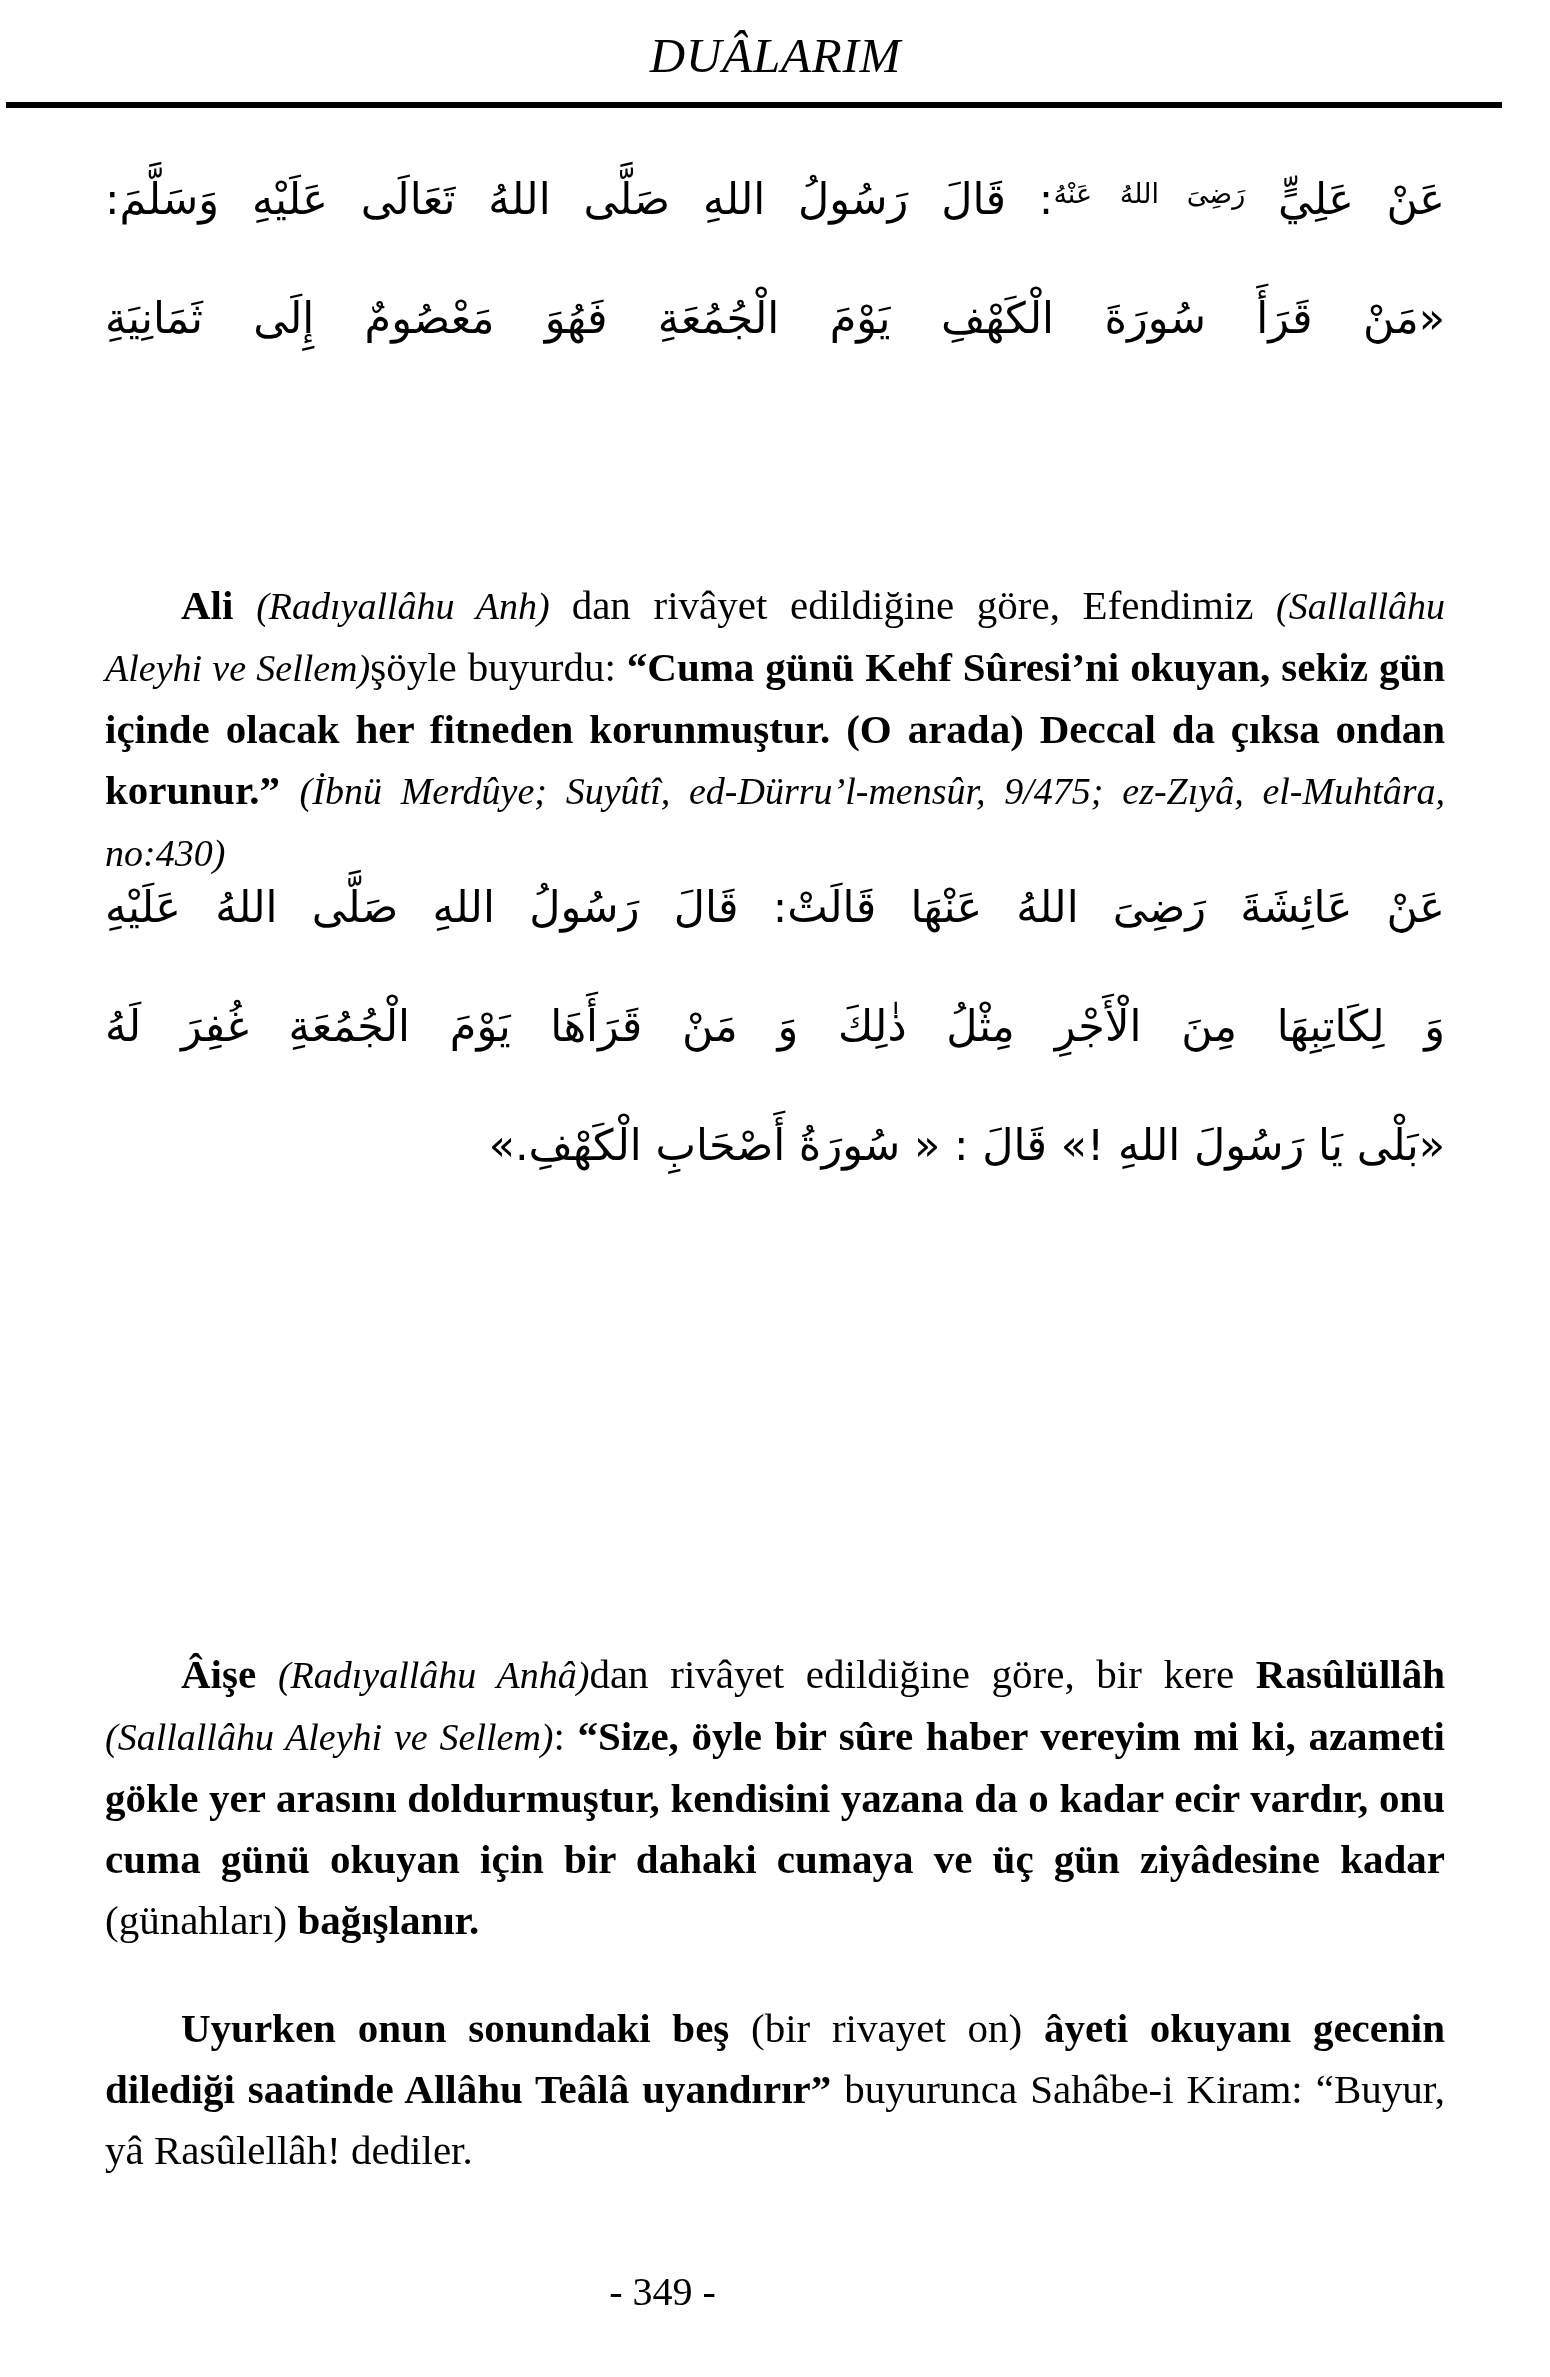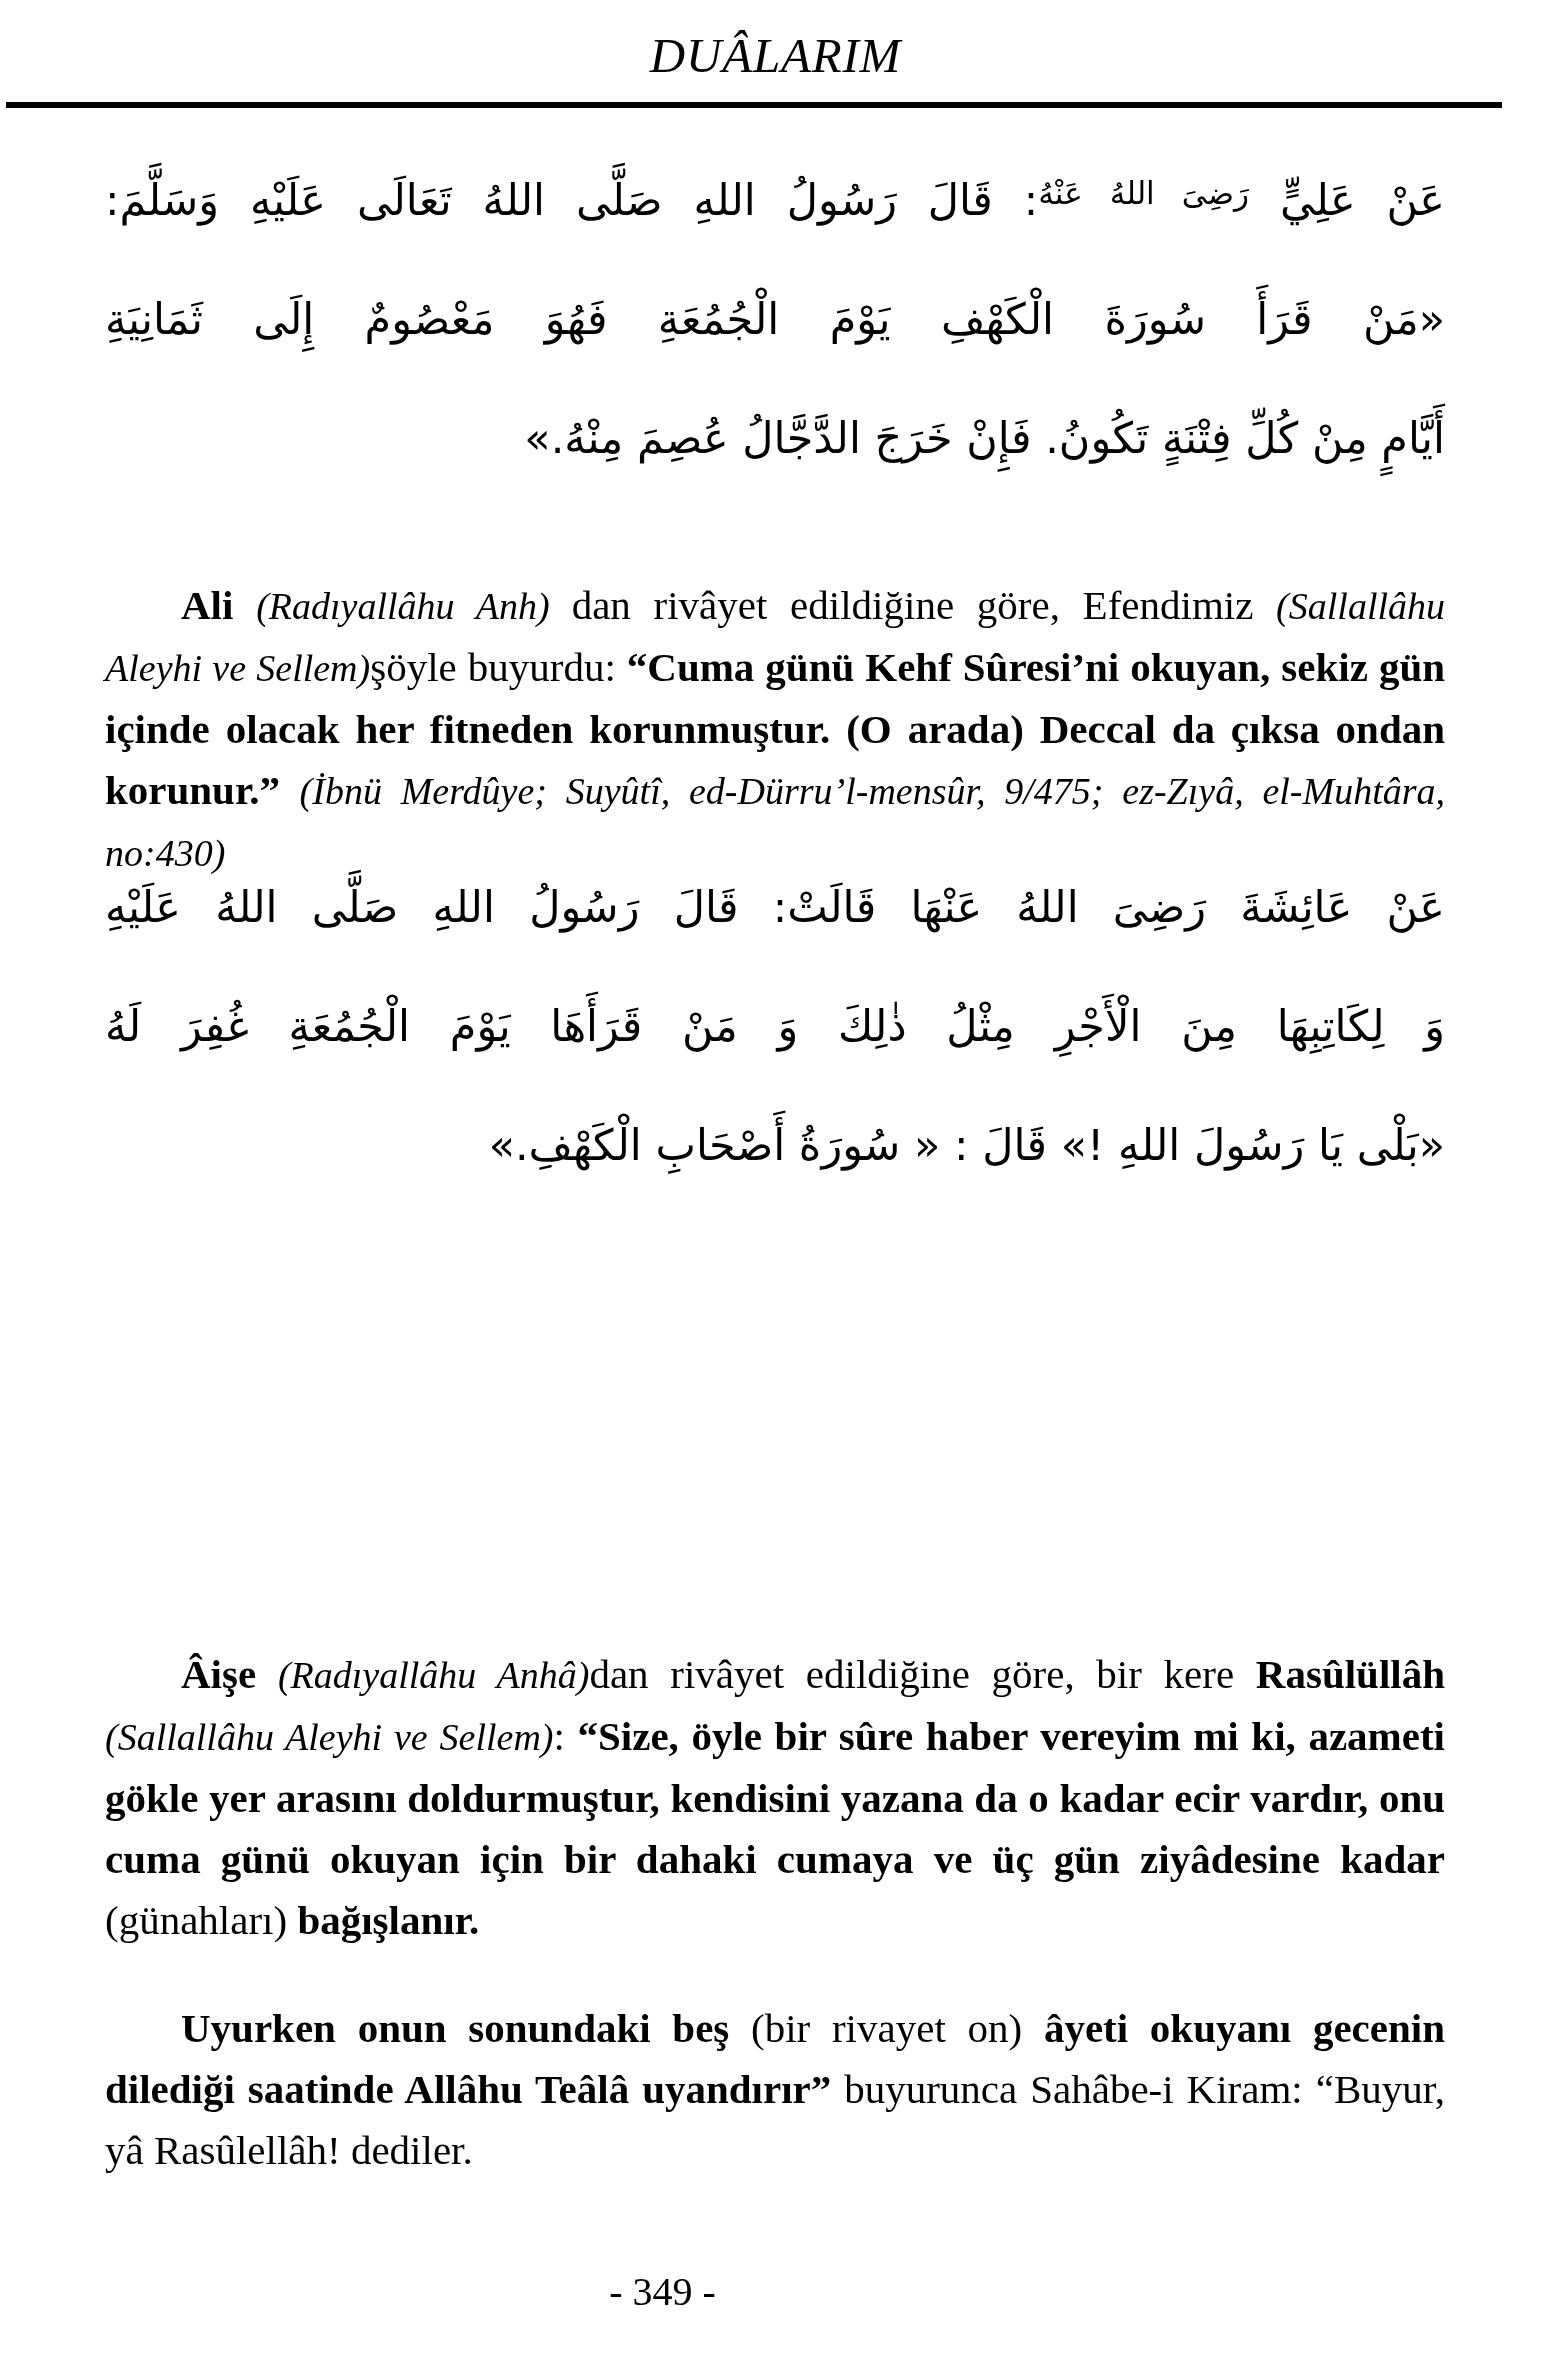--- a/index.html
+++ b/index.html
@@ -51,21 +51,21 @@
     color: #000;
     text-align: justify;
     text-align-last: justify;
     white-space: nowrap;
   }
   .ar-line.last {
     text-align: right;
     text-align-last: auto;
   }
   .ar-small {
-    font-size: 31px;
+    font-size: 27px;
     vertical-align: 11px;
   }
   .tr-para {
     position: absolute;
     left: 105px;
     width: 1340px;
     font-family: "Liberation Serif", serif;
     font-size: 41px;
     line-height: 61px;
     text-align: justify;
@@ -93,21 +93,20 @@
 
 <div class="page">
 
   <div class="header">DUÂLARIM</div>
 
   <div class="rule"></div>
 
   <div class="ar-block ar-block-1">
     <div class="ar-line"><span>عَنْ عَلِيٍّ </span><span class="ar-small">رَضِىَ اللهُ عَنْهُ</span><span>: قَالَ رَسُولُ اللهِ صَلَّى اللهُ تَعَالَى عَلَيْهِ وَسَلَّمَ:</span></div>
     <div class="ar-line">«مَنْ قَرَأَ سُورَةَ الْكَهْفِ يَوْمَ الْجُمُعَةِ فَهُوَ مَعْصُومٌ إِلَى ثَمَانِيَةِ</div>
-    <div class="ar-line last">أَيَّامٍ مِنْ كُلِّ فِتْنَةٍ تَكُونُ. فَإِنْ خَرَجَ الدَّجَّالُ عُصِمَ مِنْهُ.»</div>
   </div>
 
   <p class="tr-para tr-para-1">
     <span class="b">Ali </span><span class="i-sm">(Radıyallâhu Anh) </span><span>dan rivâyet edildiğine göre, Efendimiz </span><span class="i-sm">(Sallallâhu Aleyhi ve Sellem)</span><span>şöyle buyurdu: </span><span class="b">“Cuma günü Kehf Sûresi’ni okuyan, sekiz gün içinde olacak her fitneden korunmuştur. (O arada) Deccal da çıksa ondan korunur.” </span><span class="i-sm">(İbnü Merdûye; Suyûtî, ed-Dürru’l-mensûr, 9/475; ez-Zıyâ, el-Muhtâra, no:430)</span>
   </p>
 
   <div class="ar-block ar-block-2">
     <div class="ar-line">عَنْ عَائِشَةَ رَضِىَ اللهُ عَنْهَا قَالَتْ: قَالَ رَسُولُ اللهِ صَلَّى اللهُ عَلَيْهِ</div>
     <div class="ar-line">وَ لِكَاتِبِهَا مِنَ الْأَجْرِ مِثْلُ ذٰلِكَ وَ مَنْ قَرَأَهَا يَوْمَ الْجُمُعَةِ غُفِرَ لَهُ</div>
     <div class="ar-line last">«بَلْى يَا رَسُولَ اللهِ !» قَالَ : « سُورَةُ أَصْحَابِ الْكَهْفِ.»</div>

